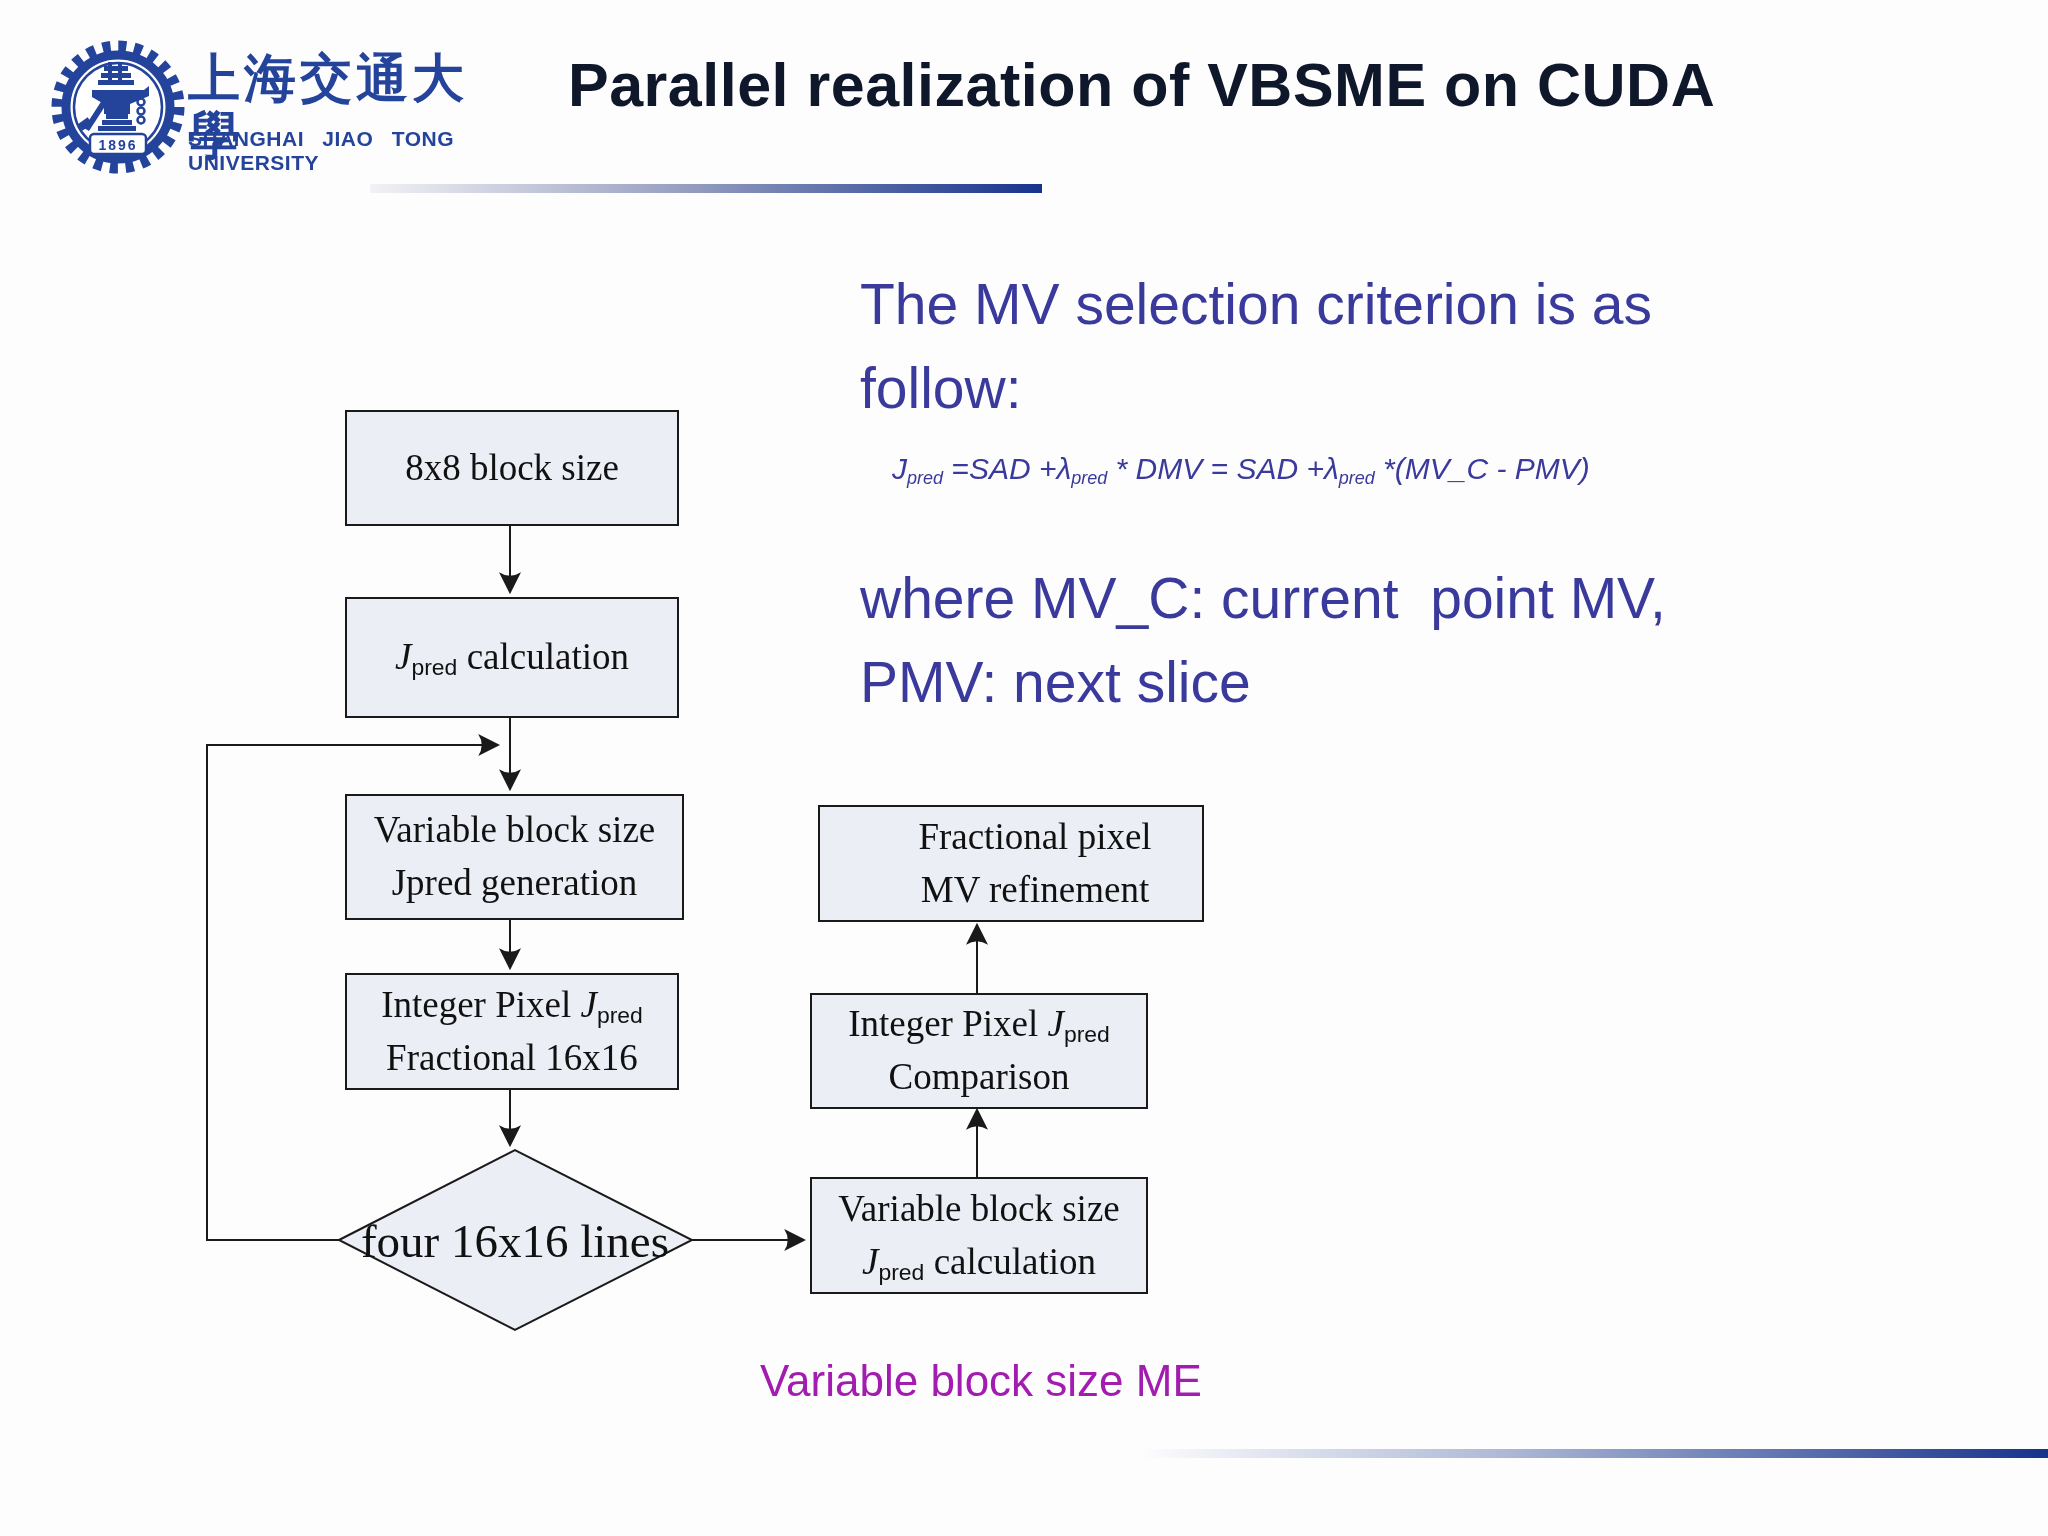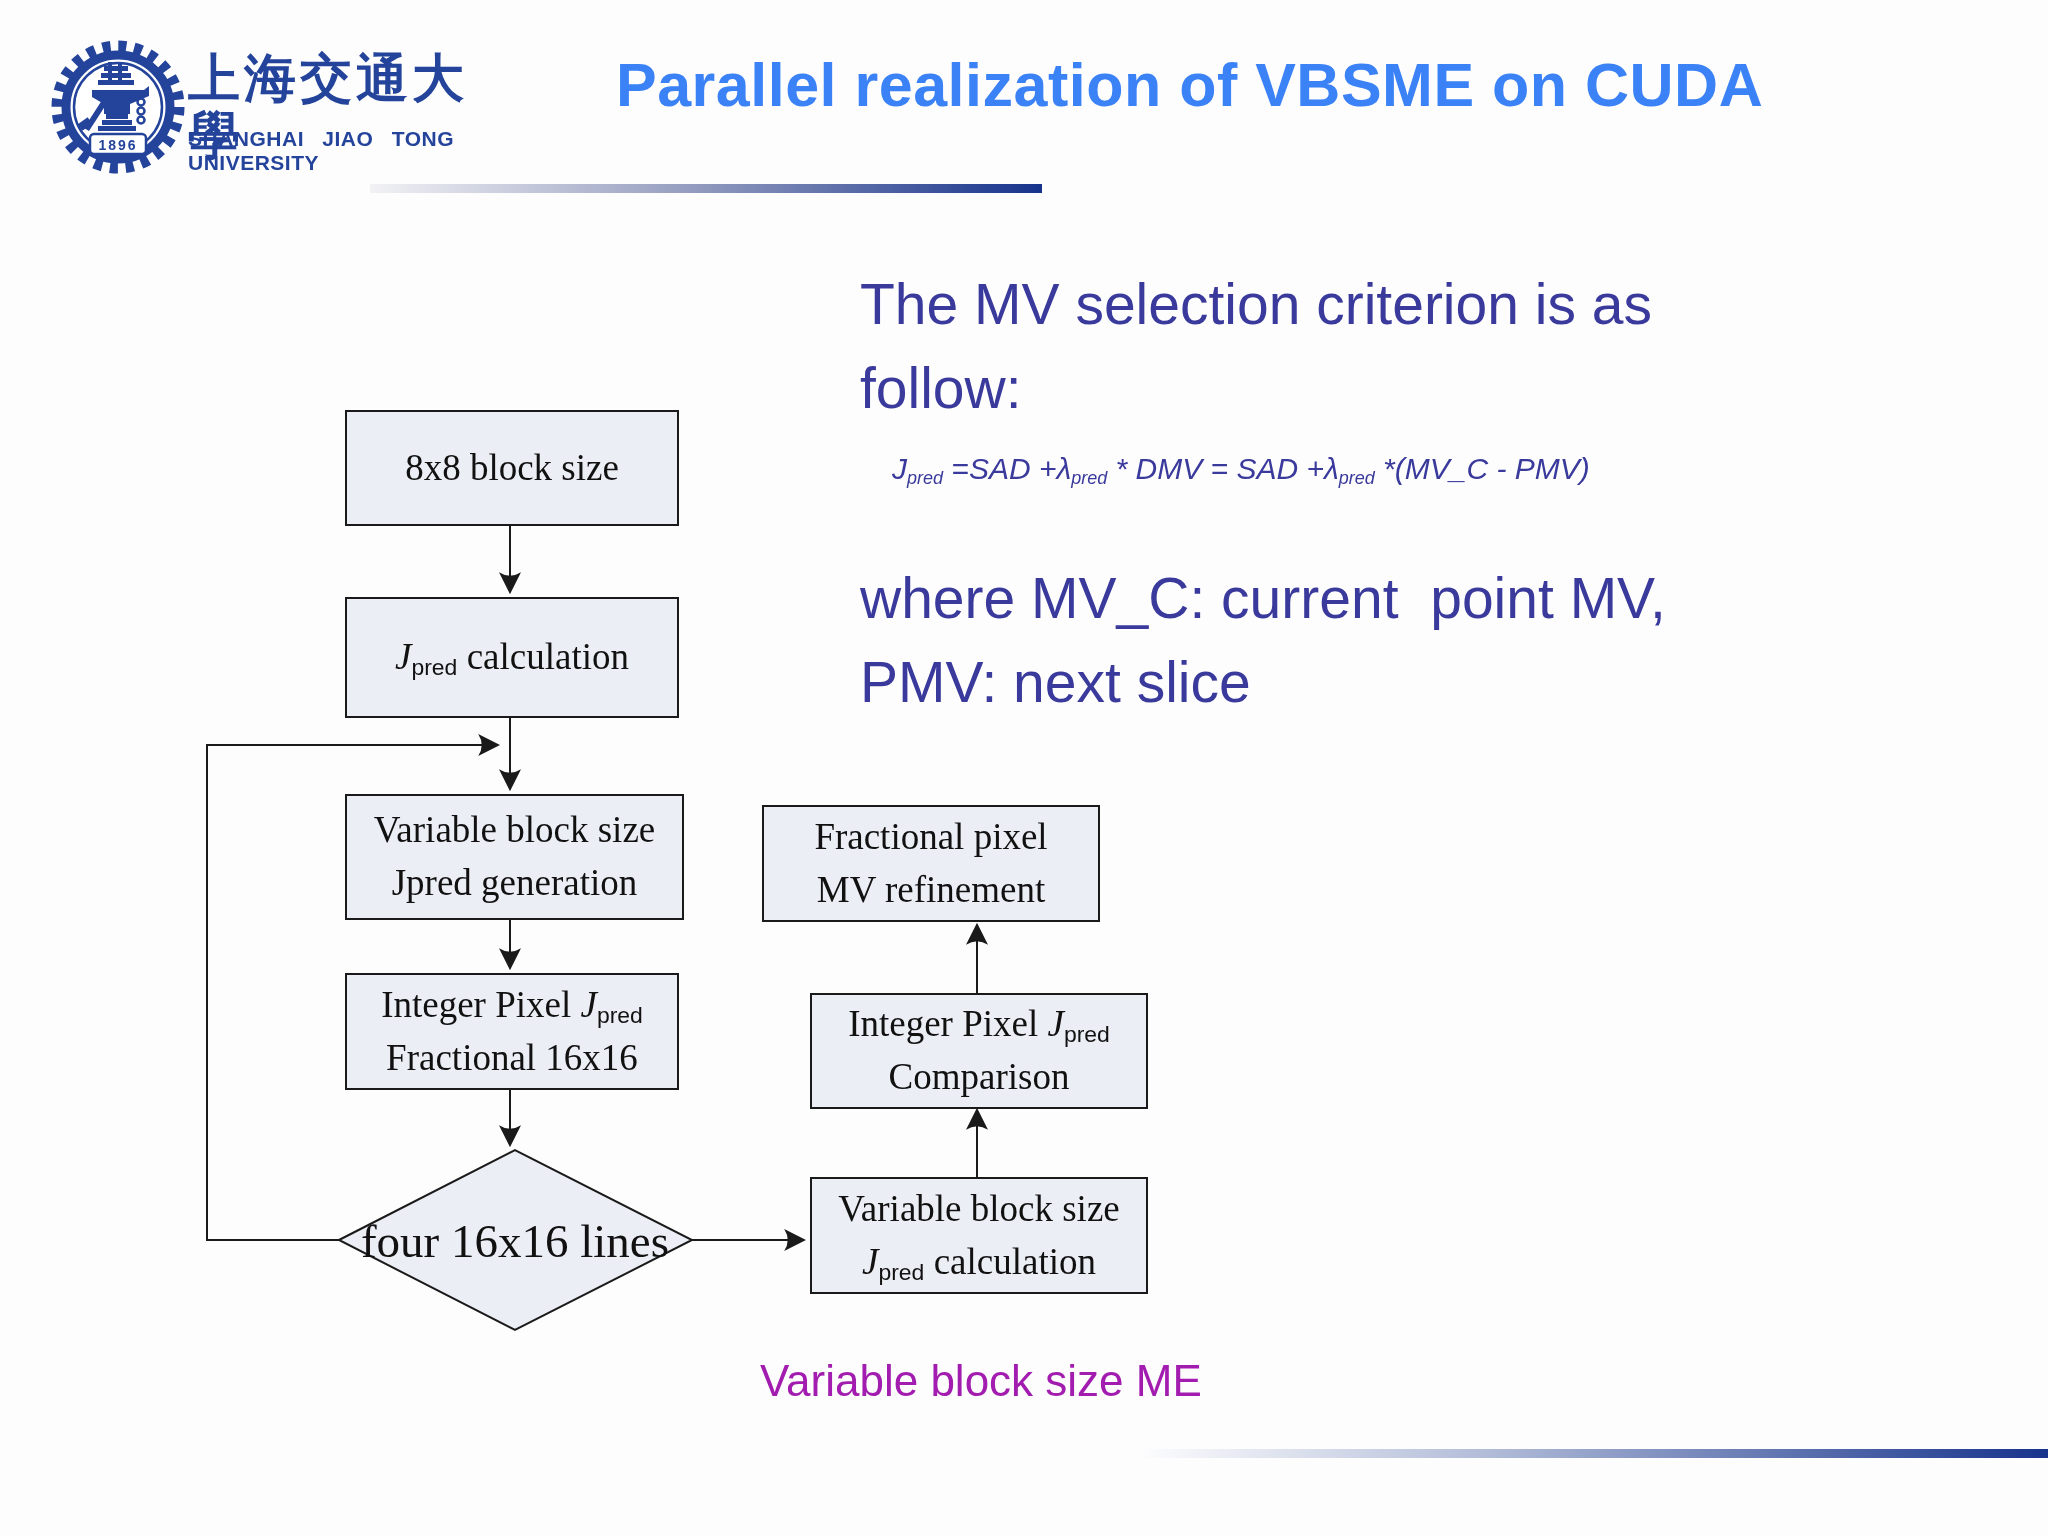--- a/index.html
+++ b/index.html
@@ -13,22 +13,22 @@
     position:absolute;left:188px;top:50px;width:330px;
     font-family:Liberation Serif, serif;font-weight:bold;font-size:52px;
     letter-spacing:4px;color:#24439b;line-height:1.1;
   }
   .en-name{
     position:absolute;left:188px;top:127px;width:400px;
     font-weight:bold;font-size:21px;letter-spacing:0.5px;word-spacing:12px;
     color:#24439b;
   }
   .slide-title{
-    position:absolute;left:616px;top:50px;width:1400px;
-    font-weight:bold;font-size:61px;color:#3b82f6;letter-spacing:0.5px;
+    position:absolute;left:568px;top:50px;width:1400px;
+    font-weight:bold;font-size:61px;color:#0f172a;letter-spacing:0.5px;
     white-space:nowrap;
   }
   .title-underline{
     position:absolute;left:370px;top:184px;width:672px;height:9px;
     background:linear-gradient(to right,#f2f2f5,#9aa2c2 45%,#16338c 100%);
   }
   
   .indigo{color:#3a3a9c;}
   .criterion-intro{
     position:absolute;left:860px;top:262px;width:1150px;
@@ -54,21 +54,21 @@
   .bline{white-space:nowrap;}
   .jvar{font-style:italic;font-family:"Liberation Serif",serif;}
   .jsub{
     font-family:"Liberation Sans",sans-serif;font-size:0.62em;
     vertical-align:-0.25em;letter-spacing:0;
   }
   .box-8x8          {left:345px;top:410px;width:330px;height:112px;}
   .box-16x16        {left:345px;top:597px;width:330px;height:117px;}
   .box-vbs-gen      {left:345px;top:794px;width:335px;height:122px;}
   .box-int-cmp-16   {left:345px;top:973px;width:330px;height:113px;}
-  .box-frac         {left:762px;top:805px;width:334px;height:113px;}
+  .box-frac         {left:818px;top:805px;width:334px;height:113px;padding-left:48px;}
   .box-int-cmp      {left:810px;top:993px;width:334px;height:112px;}
   .box-vbs-calc     {left:810px;top:1177px;width:334px;height:113px;}
   .diamond-label{
     position:absolute;left:355px;top:1214px;width:320px;
     font-family:"Liberation Serif",serif;font-size:47px;color:#111;
     text-align:center;white-space:nowrap;
   }
   .fc-caption{
     position:absolute;left:760px;top:1356px;width:480px;
     font-size:44px;color:#a21caf;white-space:nowrap;

